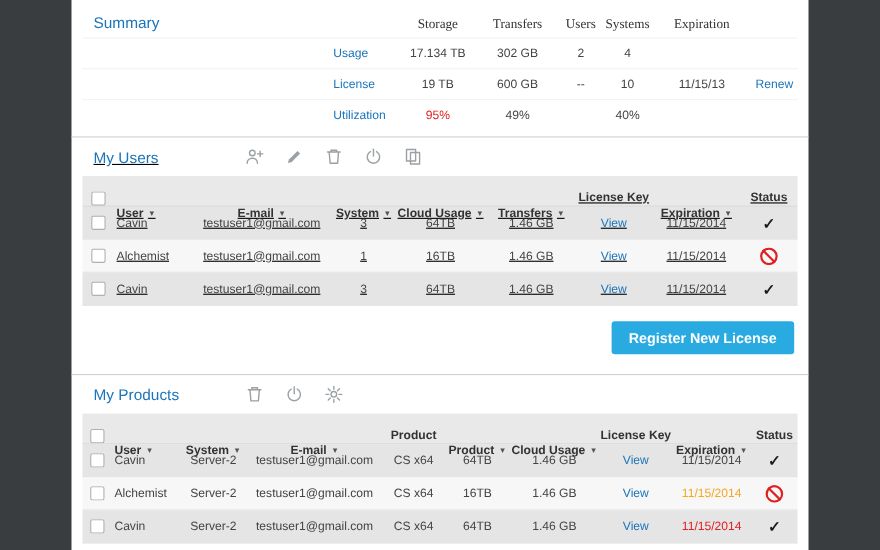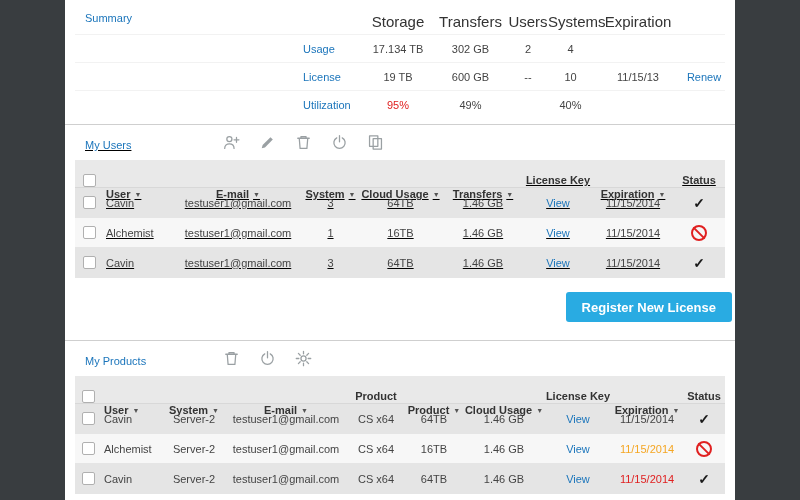--- a/index.html
+++ b/index.html
@@ -2,27 +2,27 @@
 <html><head>
 <meta charset="utf-8">
 <style>
   html,body{margin:0;padding:0;}
   body{font-family:"Liberation Sans", sans-serif;}
   .viewport{width:800px;height:500px;position:relative;background:#393d40;overflow:hidden;}
   .page{position:absolute;left:65px;top:0;width:670px;height:500px;background:#ffffff;}
 
   
   .link{color:#1b75bb;text-decoration:none;cursor:pointer;}
-  .section-title{color:#1b75bb;font-size:11px;}
+  .section-title{color:#1b75bb;font-size:14px;}
 
   
   .summary{padding:8px 10px 6px;border-bottom:1px solid #cfcfcf;position:relative;}
   .summary-title{position:absolute;left:20px;top:12px;}
   .sum-grid{display:grid;grid-template-columns:228px 60px 70px 75px 40px 45px 90px 42px;align-items:center;}
-  .sum-head{height:26px;font-size:15px;color:#333;}
+  .sum-head{height:26px;font-size:12px;color:#333;font-family:Liberation Serif, serif;}
   .sum-row{height:27px;font-size:11px;color:#444;border-top:1px solid #f2f2f2;}
   .sum-grid .c{text-align:center;}
   .sum-label{color:#1b75bb;text-align:left;}
   .v-alert{color:#e02020;}
 
   
   .section-header{position:relative;padding:10px 10px 8px 20px;height:17px;}
   .toolbar{position:absolute;left:158px;top:9px;display:flex;gap:19px;}
   .tool{display:inline-block;width:17px;height:17px;cursor:pointer;}
   .tool svg{width:17px;height:17px;stroke:#9aa0a3;fill:none;stroke-width:1.2;stroke-linecap:round;stroke-linejoin:round;}
@@ -48,21 +48,21 @@
   .exp.v-expired{color:#e02020;}
 
   
   .status-ic{display:inline-block;position:relative;vertical-align:middle;}
   .status-ic.v-ok::before{content:"\2713";font-size:14px;font-weight:bold;color:#1a1a1a;}
   .status-ic.v-blocked{width:12px;height:12px;border:2px solid #e02020;border-radius:50%;}
   .status-ic.v-blocked::before{content:"";position:absolute;left:-2px;top:5px;width:16px;height:2px;background:#e02020;transform:rotate(45deg);}
 
   
   .btn{background:#29abe2;color:#fff;border:none;border-radius:3px;font-weight:bold;font-size:13px;height:30px;min-width:132px;padding:0 16px;font-family:inherit;cursor:pointer;}
-  .btn-row{text-align:right;padding:14px 3px 18px 0;}
+  .btn-row{text-align:right;padding:14px 13px 18px 0;}
   .users-block{border-bottom:1px solid #cfcfcf;text-decoration:underline;}
   .btn-row-bottom{text-align:right;padding:8px 13px 0 0;}
 </style>
 </head>
 <body>
 
 <div class="viewport">
   <div class="page">
 
     <div class="summary">

